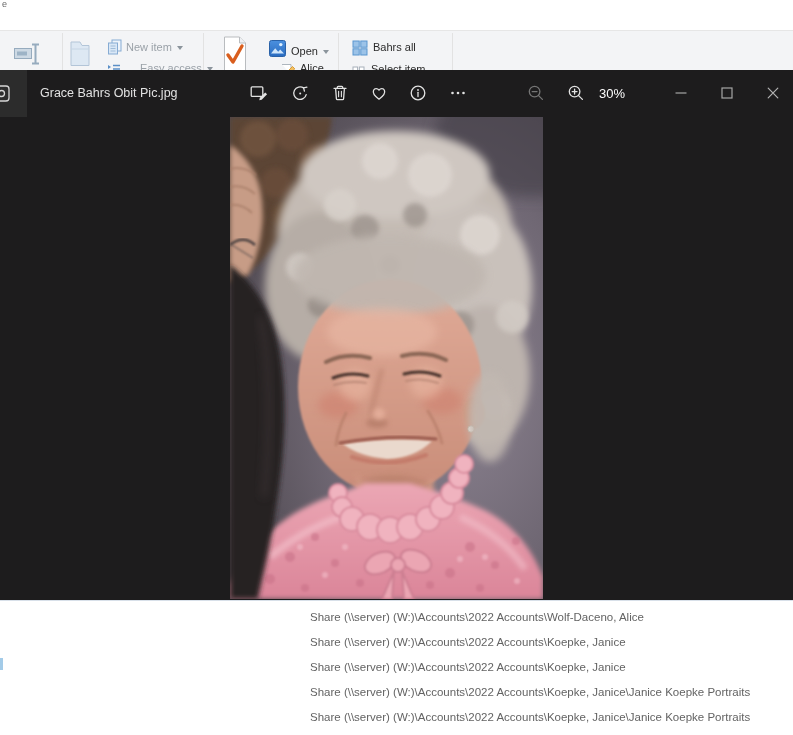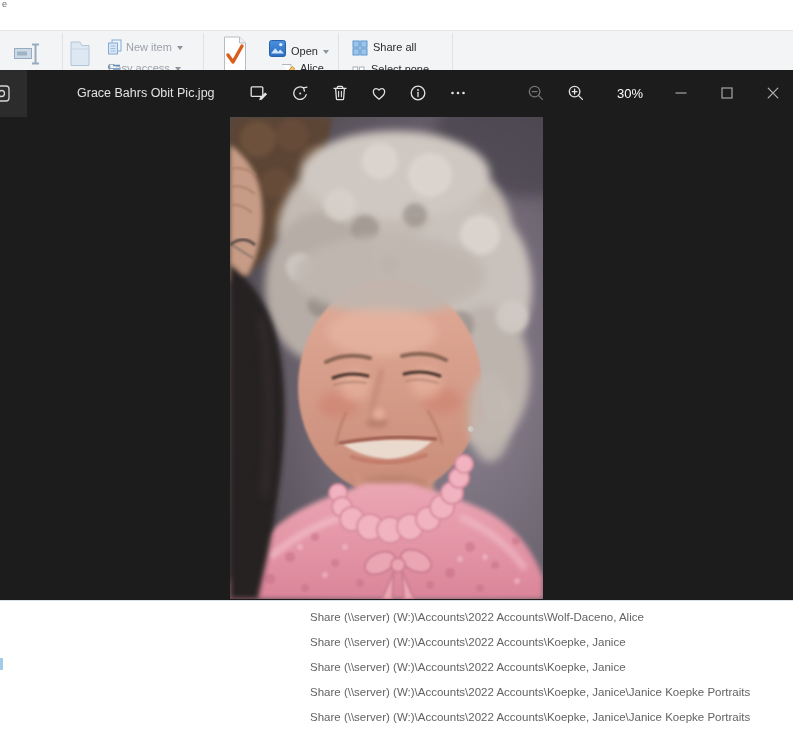--- a/index.html
+++ b/index.html
@@ -23,23 +23,23 @@
   .caret{display:inline-block;width:0;height:0;border-left:3.5px solid transparent;
          border-right:3.5px solid transparent;border-top:4px solid #8b949c;
          margin-left:5px;vertical-align:middle;}
   .ribbtn{position:absolute;cursor:default;}
 
   
   #photos-window{left:0;top:70px;width:793px;height:530px;background:#1d1c1d;}
   #pw-toolbar{left:0;top:0;width:793px;height:47px;}
   #see-all-box{left:0;top:0;width:27px;height:47px;background:#2c2c2c;overflow:hidden;}
   #see-all-box svg{position:absolute;left:-7px;top:15px;}
-  #pw-title{left:40px;top:0;height:47px;line-height:47px;color:#e2e2e2;font-size:12.5px;white-space:nowrap;margin-left:37px;}
+  #pw-title{left:40px;top:0;height:47px;line-height:47px;color:#e2e2e2;font-size:12.5px;white-space:nowrap;}
   .tbbtn{position:absolute;top:8px;width:28px;height:30px;display:flex;align-items:center;justify-content:center;}
-  #pw-zoom-label{left:599px;top:0;width:44px;height:47px;line-height:47px;text-align:right;
+  #pw-zoom-label{left:599px;top:0;width:44px;height:47px;line-height:47px;text-align:left;
                  color:#fdfdfd;font-size:13px;}
   #pw-canvas{left:0;top:47px;width:793px;height:483px;background:#1d1c1d;}
   #photo{left:230px;top:0;width:313px;height:482px;}
 
   
   #explorer-bottom{left:0;top:600px;width:793px;height:135px;background:#ffffff;
                    border-top:1px solid #d8e0e9;box-sizing:border-box;}
   #loc-rows{position:absolute;left:310px;top:3px;}
   .loc-row{height:25px;display:flex;align-items:center;font-size:11.5px;color:#636363;white-space:nowrap;}
   #blue-fragment{left:0;top:57px;width:3px;height:12px;background:#a3cbe8;}
@@ -82,21 +82,21 @@
       </svg>
     </div>
     <span class="rib-label lbl-dis" style="left:126px;top:10px"><span>New item</span><span class="caret"></span></span>
 
     <div class="ribbtn" style="left:107px;top:30px">
       <svg width="14" height="12" viewBox="0 0 14 12">
         <path d="M1,2 l3,2 -3,2 z" fill="#5b8fc7"></path>
         <path d="M6,2.5 h7 M6,6 h7 M6,9.5 h7" stroke="#5b8fc7" stroke-width="1.6"></path>
       </svg>
     </div>
-    <span class="rib-label lbl-dis" style="left:108px;top:31px"><span>Easy access</span><span class="caret"></span></span>
+    <span class="rib-label lbl-dis" style="left:140px;top:31px"><span>Easy access</span><span class="caret"></span></span>
 
     <div class="ribbtn" style="left:221px;top:5px">
       <svg width="28" height="36" viewBox="0 0 28 36">
         <path d="M3.5,1 h15 l6,6 v28 h-21 z" fill="#ffffff" stroke="#b9bcbf"></path>
         <path d="M18.5,1 v6 h6" fill="#eef1f4" stroke="#b9bcbf"></path>
         <polyline points="7,19 12,26 21,10" fill="none" stroke="#d95e1e" stroke-width="3.4" stroke-linecap="round" stroke-linejoin="round"></polyline>
       </svg>
     </div>
 
     <div class="ribbtn" style="left:269px;top:9px">
@@ -123,31 +123,31 @@
     <span class="rib-label lbl-en" style="left:300px;top:31px"><span>Alice</span></span>
 
     <div class="ribbtn" style="left:352px;top:9px">
       <svg width="16" height="16" viewBox="0 0 16 16">
         <rect x="1" y="1" width="6.2" height="6.2" fill="#9cc3e8" stroke="#5a96cf"></rect>
         <rect x="8.8" y="1" width="6.2" height="6.2" fill="#9cc3e8" stroke="#5a96cf"></rect>
         <rect x="1" y="8.8" width="6.2" height="6.2" fill="#9cc3e8" stroke="#5a96cf"></rect>
         <rect x="8.8" y="8.8" width="6.2" height="6.2" fill="#9cc3e8" stroke="#5a96cf"></rect>
       </svg>
     </div>
-    <span class="rib-label lbl-en" style="left:373px;top:10px"><span>Share all</span></span>
+    <span class="rib-label lbl-en" style="left:373px;top:10px"><span>Bahrs all</span></span>
 
     <div class="ribbtn" style="left:352px;top:31px">
       <svg width="14" height="10" viewBox="0 0 14 10">
         <rect x="1" y="1" width="4.6" height="4.6" fill="#fff" stroke="#a7b0ba"></rect>
         <rect x="7.4" y="1" width="4.6" height="4.6" fill="#fff" stroke="#a7b0ba"></rect>
         <rect x="1" y="7.4" width="4.6" height="4.6" fill="#fff" stroke="#a7b0ba"></rect>
         <rect x="7.4" y="7.4" width="4.6" height="4.6" fill="#fff" stroke="#a7b0ba"></rect>
       </svg>
     </div>
-    <span class="rib-label lbl-en" style="left:371px;top:32px"><span>Select none</span></span>
+    <span class="rib-label lbl-en" style="left:371px;top:32px"><span>Select item</span></span>
   </div>
 
   <div id="photos-window" class="abs">
 
     <div id="pw-toolbar" class="abs">
 
       <div id="see-all-box" class="abs">
         <svg width="18" height="18" viewBox="0 0 18 18">
           <rect x="1" y="1" width="15" height="15" rx="3" fill="none" stroke="#d5d5d5" stroke-width="1.3"></rect>
           <circle cx="8.5" cy="8.5" r="3" fill="none" stroke="#d5d5d5" stroke-width="1.3"></circle>

